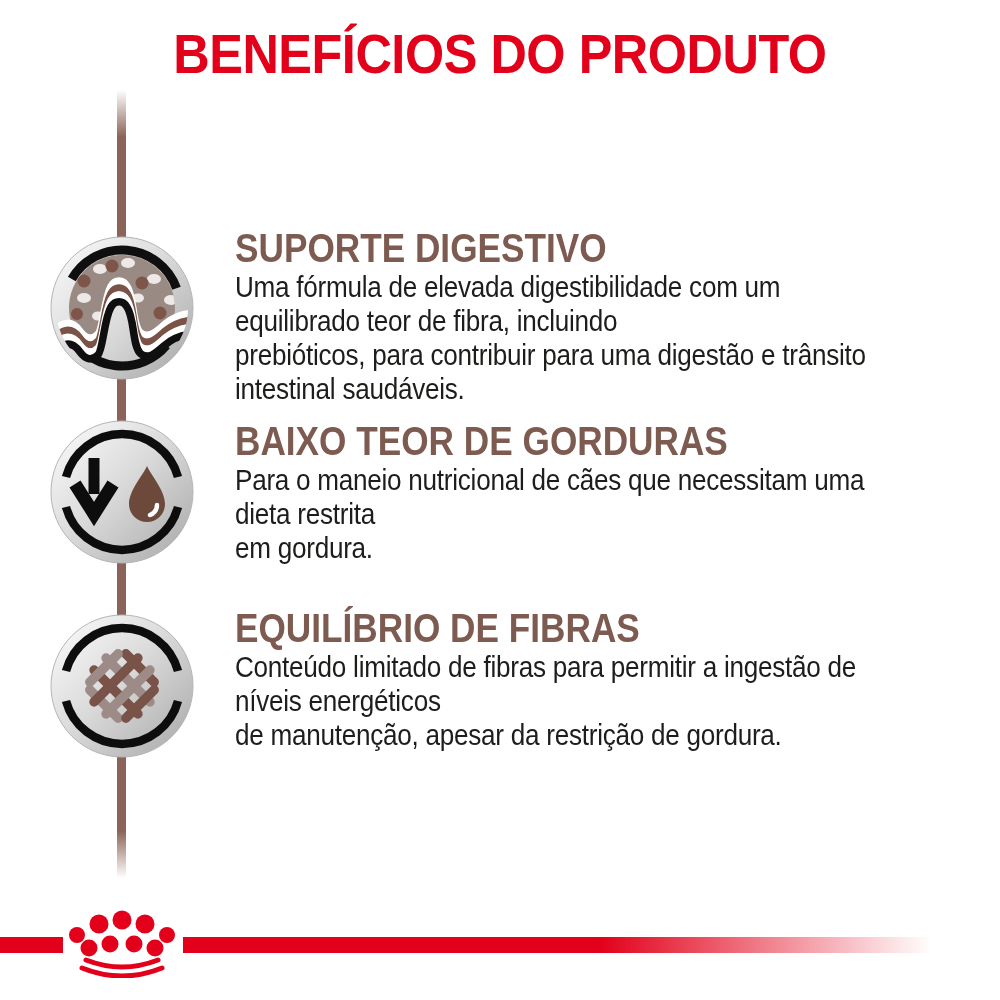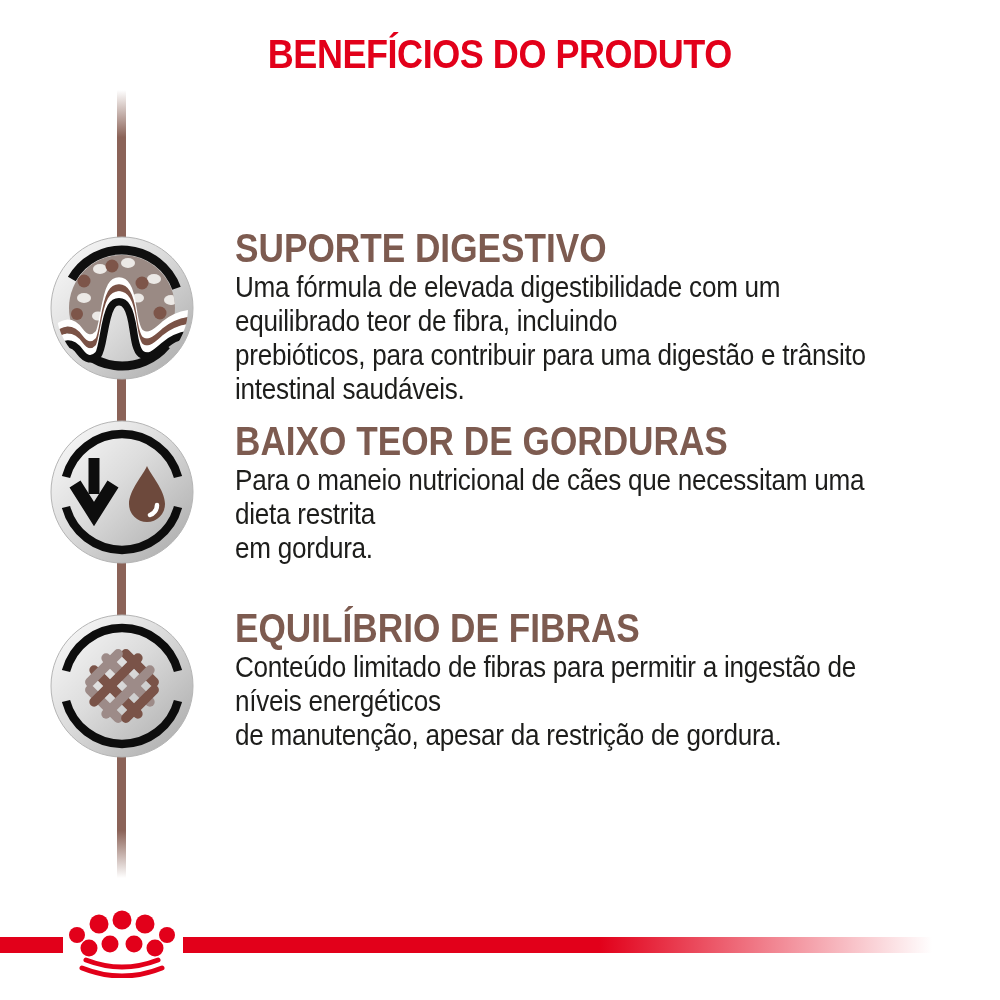--- a/index.html
+++ b/index.html
@@ -3,21 +3,21 @@
 <meta charset="utf-8">
 <style>
   html,body{margin:0;padding:0;background:#ffffff;}
   .page{
     position:relative;width:1000px;height:1000px;background:#ffffff;
     overflow:hidden;font-family:"Liberation Sans",sans-serif;
   }
   
   .title{
     position:absolute;top:26px;left:0;width:1000px;text-align:center;
-    font-size:40px;line-height:56px;font-weight:700;color:#e2001a;margin:0;
+    font-size:56px;line-height:56px;font-weight:700;color:#e2001a;margin:0;
   }
   .title span{display:inline-block;transform:scaleX(.9);letter-spacing:-.5px;white-space:nowrap;}
   
   .vline{
     position:absolute;left:117px;top:90px;width:9px;height:788px;
     background:linear-gradient(180deg, rgba(139,99,88,0) 0%, #8b6358 6%, #8b6358 94%, rgba(139,99,88,0) 100%);
   }
   
   .icon{position:absolute;left:50px;width:144px;height:144px;}
   .icon-1{top:236px}.icon-2{top:420px}.icon-3{top:614px}

